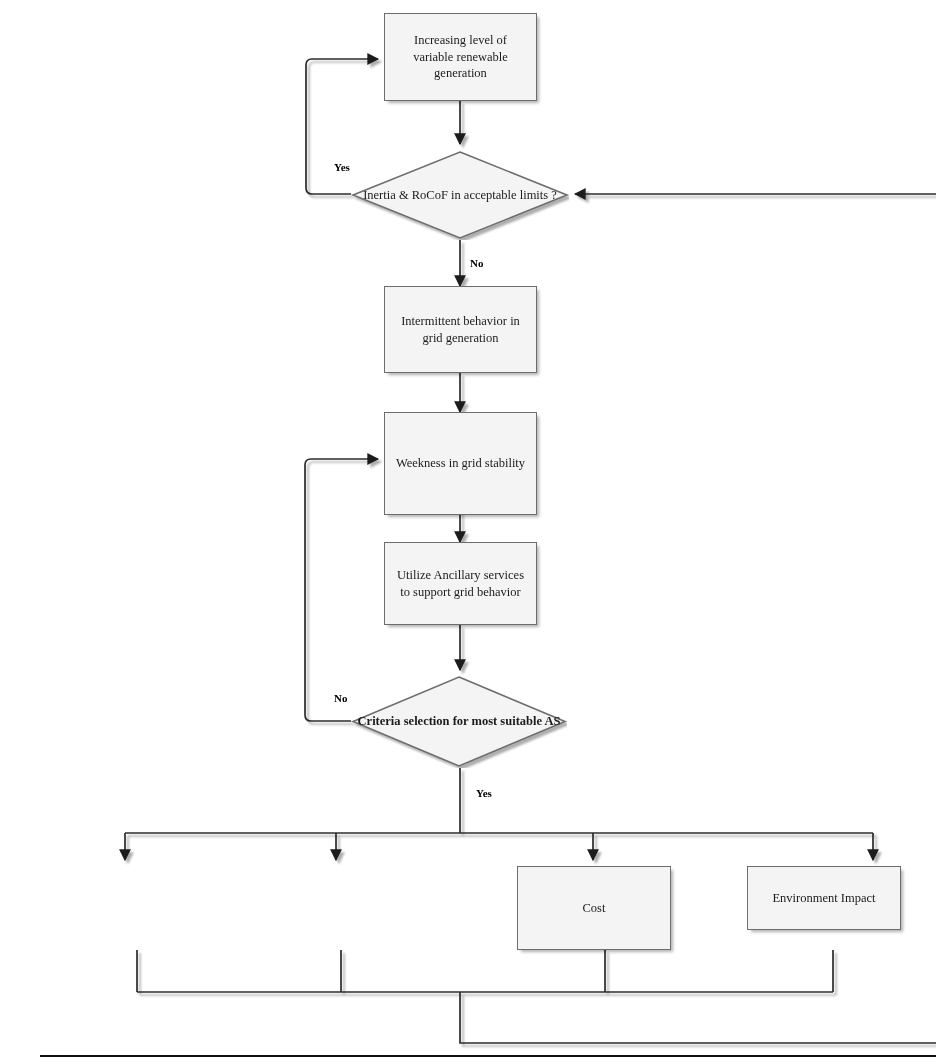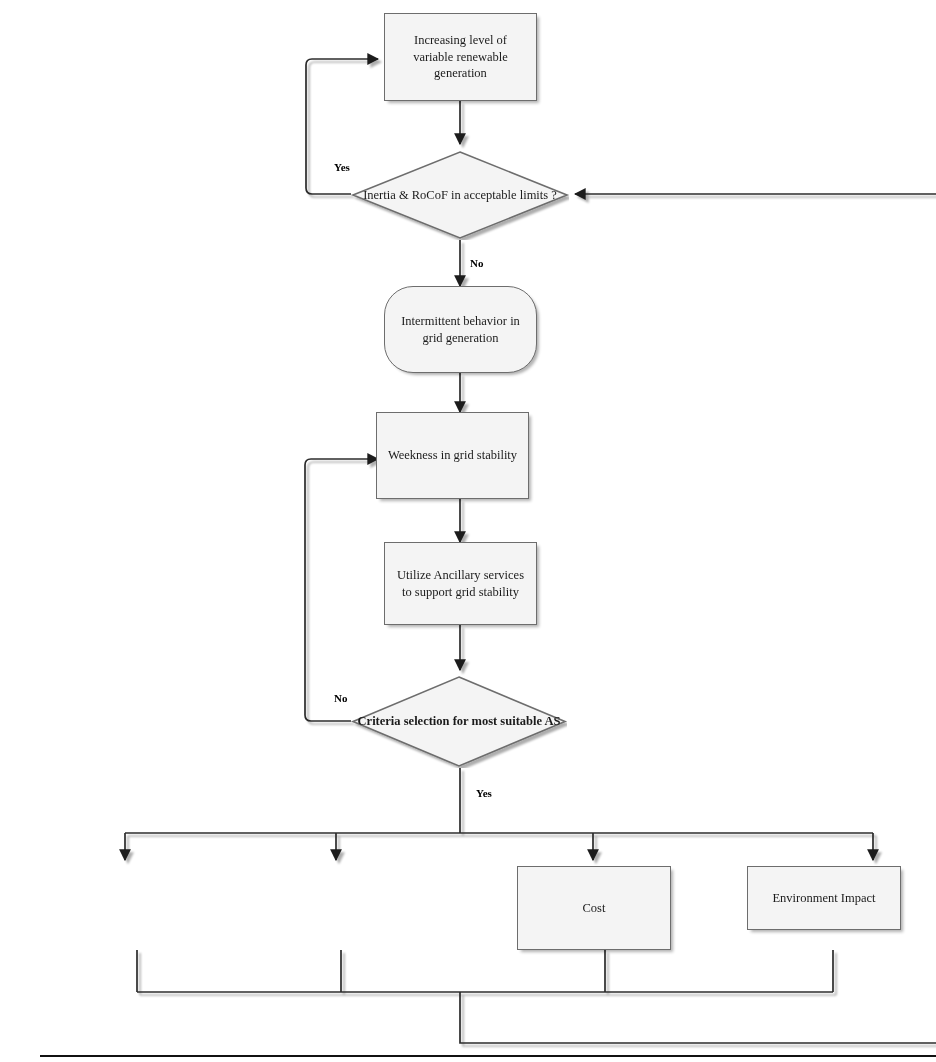--- a/index.html
+++ b/index.html
@@ -83,30 +83,30 @@
     <span class="lbl">Increasing level of variable renewable generation</span>
   </div>
 
   <div class="node diamond" style="left:311px;top:150px;width:218px;height:90px;">
     <svg class="dshape" viewBox="0 0 218 90" preserveAspectRatio="none">
       <polygon points="109,2 216,45 109,88 2,45" fill="#f4f4f4" stroke="#6d6d6d" stroke-width="1.6" filter="url(#dropsh)"></polygon>
     </svg>
     <span class="lbl">Inertia &amp; RoCoF in acceptable limits ?</span>
   </div>
 
-  <div class="node box" style="left:344px;top:286px;width:153px;height:87px;border-radius:29px;">
+  <div class="node box" style="left:344px;top:286px;width:153px;height:87px;">
     <span class="lbl">Intermittent behavior in grid generation</span>
   </div>
 
-  <div class="node box" style="left:336px;top:412px;width:153px;height:87px;text-align:right;">
+  <div class="node box" style="left:344px;top:412px;width:153px;height:103px;text-align:right;">
     <span class="lbl">Weekness in grid stability</span>
   </div>
 
   <div class="node box" style="left:344px;top:542px;width:153px;height:83px;">
-    <span class="lbl">Utilize Ancillary services to support grid stability</span>
+    <span class="lbl">Utilize Ancillary services to support grid behavior</span>
   </div>
 
   <div class="node diamond" style="left:311px;top:675px;width:216px;height:93px;font-weight:bold;">
     <svg class="dshape" viewBox="0 0 216 93" preserveAspectRatio="none">
       <polygon points="108,2 214,46.5 108,91 2,46.5" fill="#f4f4f4" stroke="#6d6d6d" stroke-width="1.6" filter="url(#dropsh)"></polygon>
     </svg>
     <span class="lbl">Criteria selection for most suitable AS</span>
   </div>
 
 

